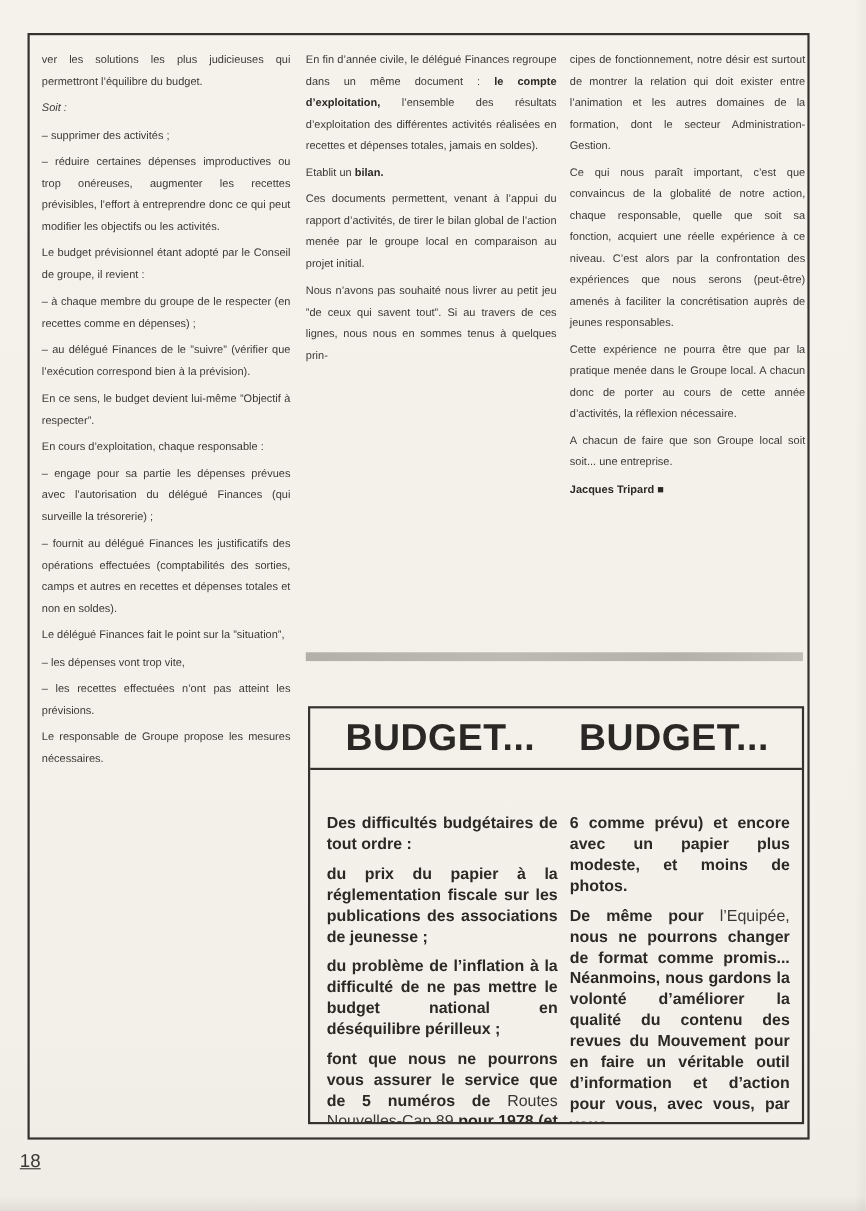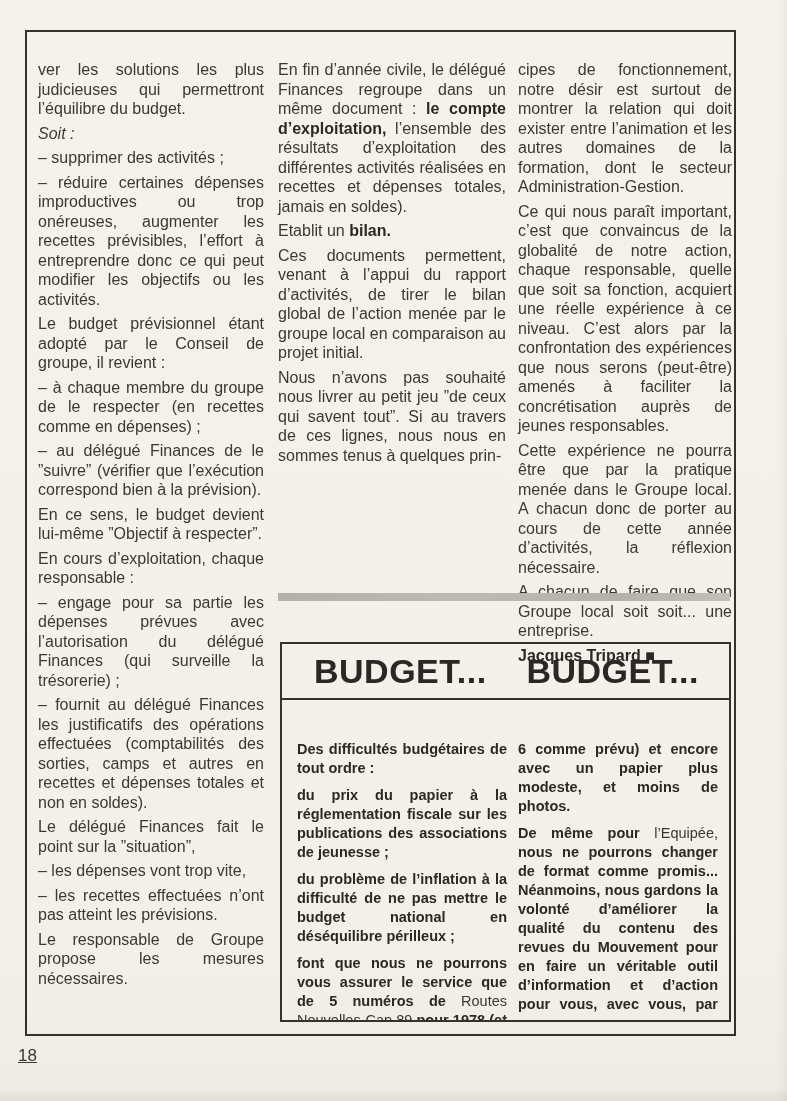--- a/index.html
+++ b/index.html
@@ -34,22 +34,22 @@
   }
   .outer-box {
     position: absolute;
     left: 25px; top: 30px;
     width: 711px; height: 1006px;
     border: 2px solid #34322c;
     box-sizing: border-box;
   }
   .col {
     position: absolute;
-    top: 60px;
-    font-size: 16px;
+    top: 45px;
+    font-size: 10px;
     line-height: 19.5px;
   }
   .col-left   { left: 38px;  width: 226px; }
   .col-middle { left: 278px; width: 228px; }
   .col-right  { left: 518px; width: 214px; }
 
   .para {
     margin: 0 0 5px 0;
     text-align: justify;
     hyphens: auto;

